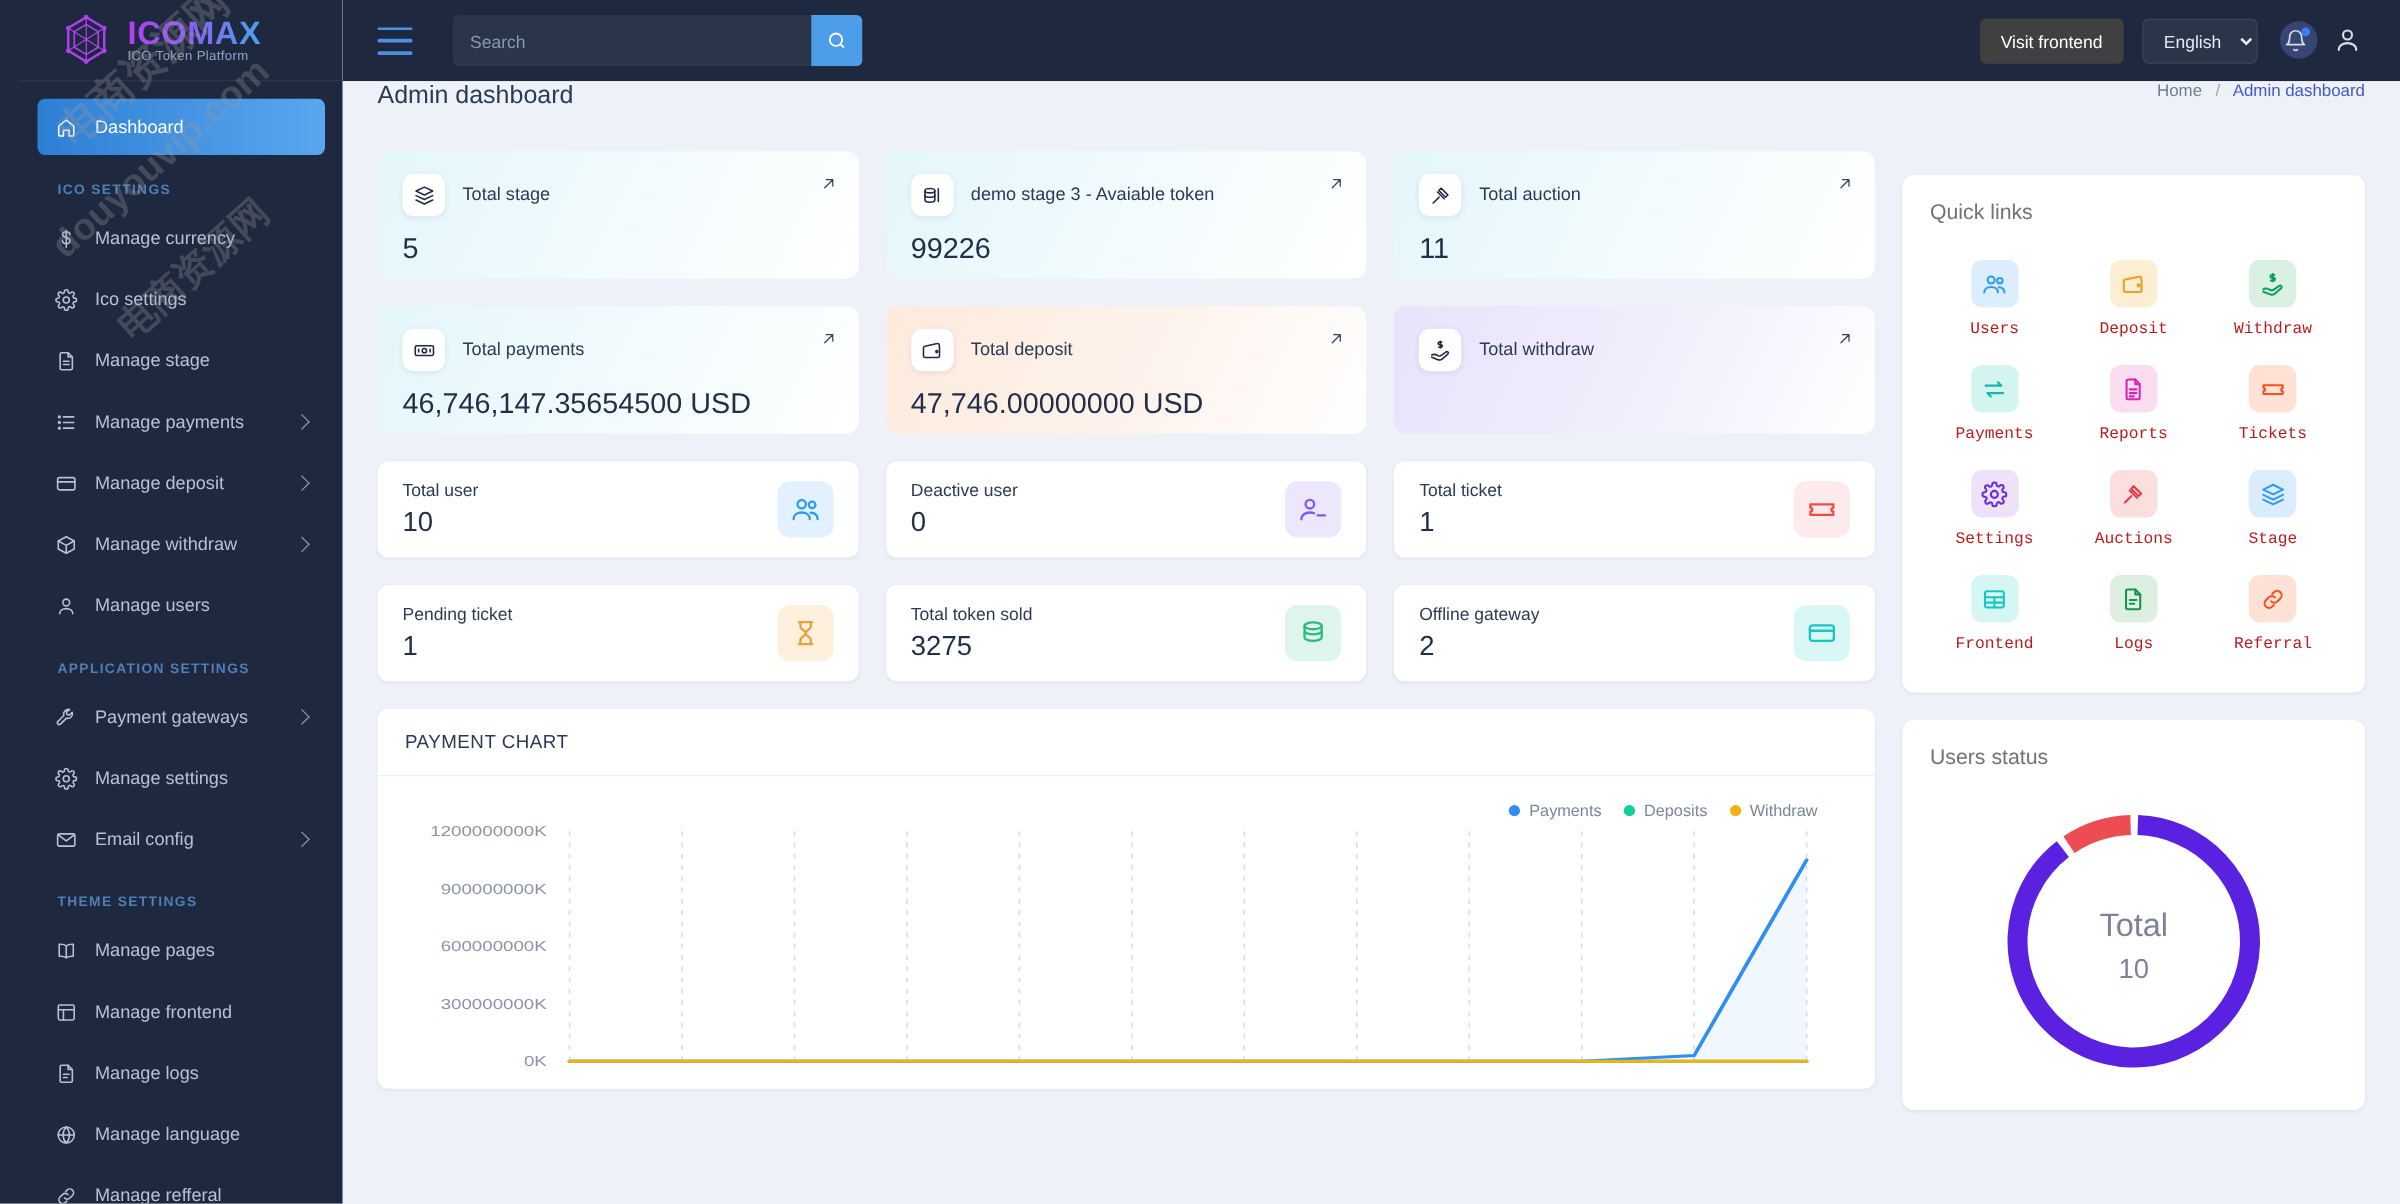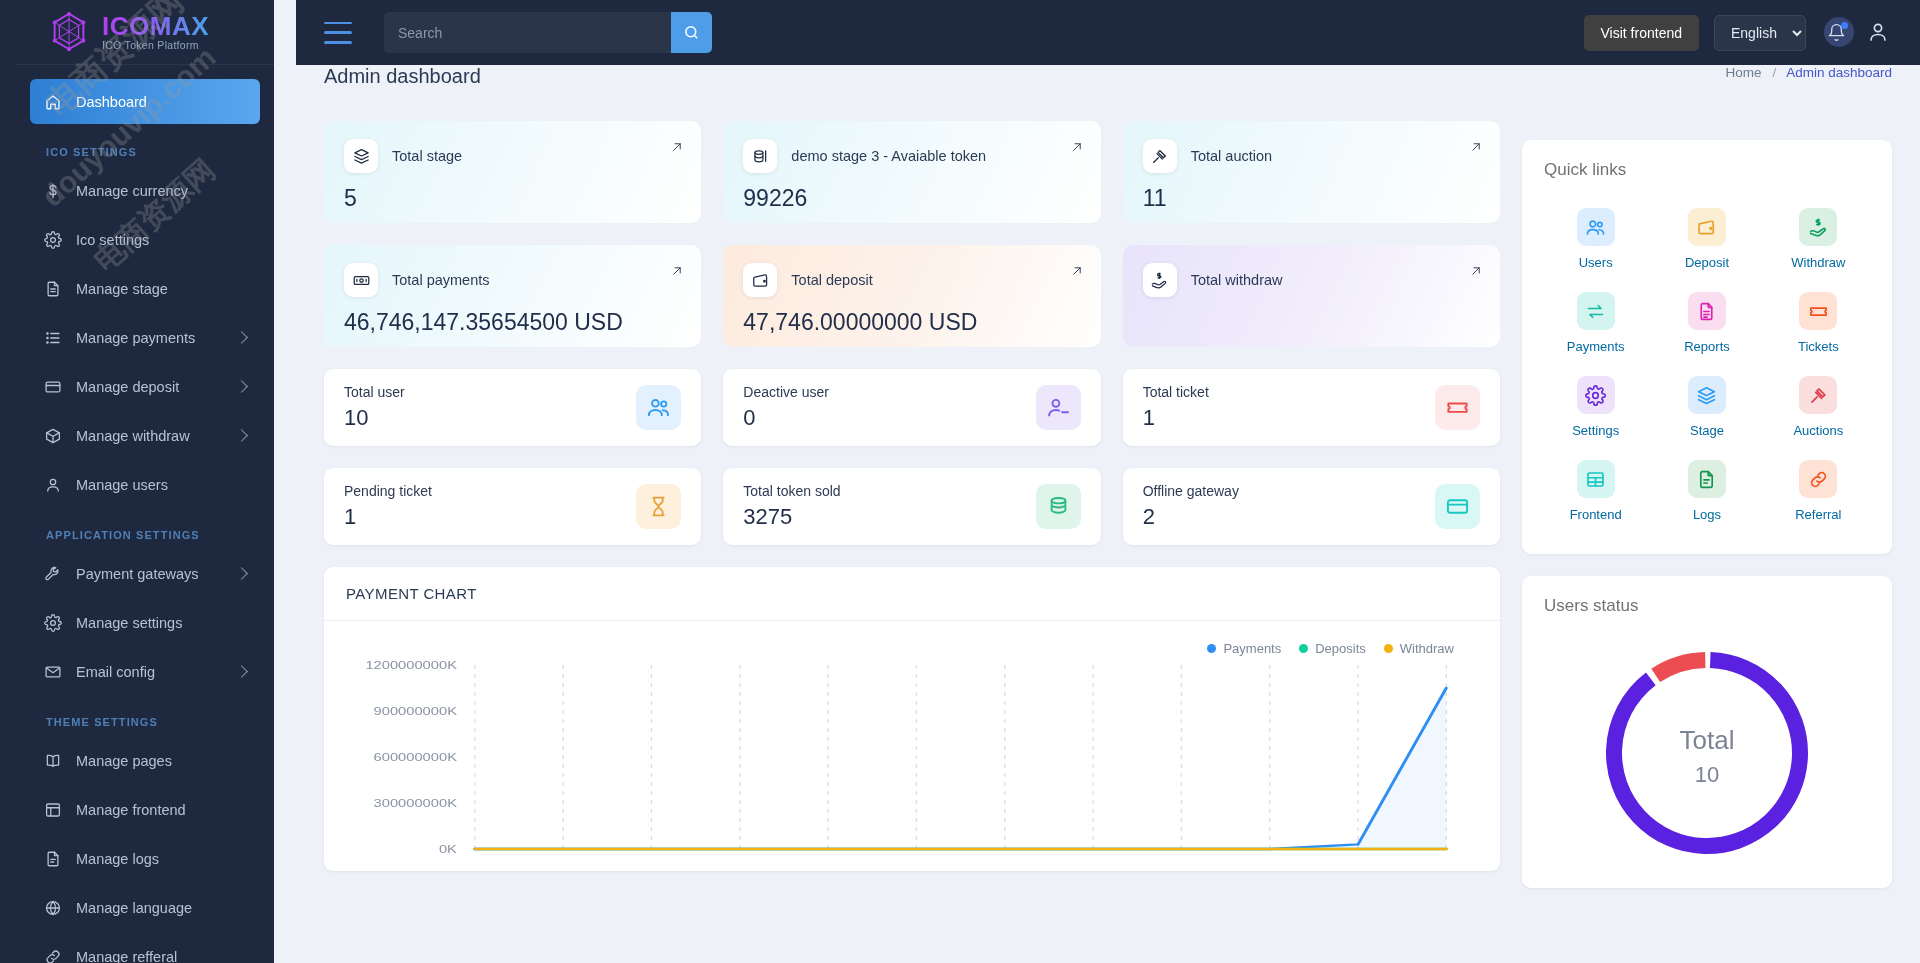--- a/index.html
+++ b/index.html
@@ -60,21 +60,21 @@
   .watermark {
     position: absolute; left: 0; top: 0; width: 274px; height: 420px;
     pointer-events: none; opacity: .30;
   }
   .wm-t {
     position: absolute; color: #9a9a9a; font-weight: bold;
     transform: rotate(-42deg); white-space: nowrap;
   }
 
   
-  .main { flex: 1; height: 926px; display: flex; flex-direction: column; overflow: hidden; padding-left: 22px; }
+  .main { flex: 1; height: 926px; display: flex; flex-direction: column; overflow: hidden; }
 
   .topbar {
     height: 65px; min-height: 65px;
     background: #1e2940;
     display: flex; align-items: center;
     padding: 0 28px 0 28px;
   }
   .hamburger { width: 28px; height: 22px; display: flex; flex-direction: column; justify-content: space-between; cursor: pointer; margin-right: 32px; }
   .hamburger span { display: block; height: 2.6px; background: #4d8fe0; border-radius: 2px; }
   .hamburger span:nth-child(1){ width: 28px; }
@@ -162,21 +162,21 @@
 
   .rowgap { margin-top: 22px; }
 
   
   .panel { background: #fff; border-radius: 9px; box-shadow: 0 1px 3px rgba(40,60,100,.07); }
   .panel-title { font-size: 17px; color: #737373; padding: 20px 22px 4px 22px; margin-top: 19px; }
   .ql-grid { display: grid; grid-template-columns: repeat(3, 1fr); gap: 4px 0; padding: 16px 18px 22px 18px; }
   .ql { display: flex; flex-direction: column; align-items: center; gap: 9px; padding: 8px 0 10px 0; cursor: pointer; }
   .ql .box { width: 38px; height: 38px; border-radius: 9px; display: flex; align-items: center; justify-content: center; }
   .ql .box svg { width: 21px; height: 21px; }
-  .ql .lb { font-size: 13px; color: #0369a1; }
+  .ql .lb { font-size: 13px; color: #b91c1c; font-family: Liberation Mono, monospace; }
 
   
   .chart-panel { background: #fff; border-radius: 9px; box-shadow: 0 1px 3px rgba(40,60,100,.07); overflow: hidden; }
   .chart-head { padding: 18px 22px; border-bottom: 1px solid #eceff4; font-size: 15px; letter-spacing: .4px; color: #2b3a55; }
   .chart-body { position: relative; height: 250px; }
   .legend { position: absolute; right: 46px; top: 20px; display: flex; gap: 18px; align-items: center; }
   .legend .li { display: flex; align-items: center; gap: 7px; font-size: 13px; color: #7b8798; }
   .legend .dot { width: 9px; height: 9px; border-radius: 50%; }
 
   
@@ -696,34 +696,34 @@
                 <div class="ql">
                   <div class="box" style="background:#eee2fb">
                     <svg viewBox="0 0 24 24" stroke="#6c2bd9" fill="none" stroke-width="1.9" stroke-linecap="round" stroke-linejoin="round">
                       <circle cx="12" cy="12" r="3.2"></circle>
                       <path d="M19.4 15a1.6 1.6 0 00.3 1.8l.1.1a2 2 0 11-2.8 2.8l-.1-.1a1.6 1.6 0 00-1.8-.3 1.6 1.6 0 00-1 1.5V21a2 2 0 11-4 0v-.1a1.6 1.6 0 00-1-1.5 1.6 1.6 0 00-1.8.3l-.1.1a2 2 0 11-2.8-2.8l.1-.1a1.6 1.6 0 00.3-1.8 1.6 1.6 0 00-1.5-1H3a2 2 0 110-4h.1a1.6 1.6 0 001.5-1 1.6 1.6 0 00-.3-1.8l-.1-.1a2 2 0 112.8-2.8l.1.1a1.6 1.6 0 001.8.3H9a1.6 1.6 0 001-1.5V3a2 2 0 114 0v.1a1.6 1.6 0 001 1.5 1.6 1.6 0 001.8-.3l.1-.1a2 2 0 112.8 2.8l-.1.1a1.6 1.6 0 00-.3 1.8V9a1.6 1.6 0 001.5 1H21a2 2 0 110 4h-.1a1.6 1.6 0 00-1.5 1z"></path>
                     </svg>
                   </div>
                   <div class="lb">Settings</div>
                 </div>
                 <div class="ql">
+                  <div class="box" style="background:#fbdede">
+                    <svg viewBox="0 0 24 24" stroke="#e23b4e" fill="none" stroke-width="1.9" stroke-linecap="round" stroke-linejoin="round">
+                      <path d="M4.5 19.5l6-6M8.8 8.4l6.8 6.8M12.6 4.6l6.8 6.8M10.2 6.8l2.2-2.2 6.8 6.8-2.2 2.2z"></path>
+                    </svg>
+                  </div>
+                  <div class="lb">Auctions</div>
+                </div>
+                <div class="ql">
                   <div class="box" style="background:#dbecfd">
                     <svg viewBox="0 0 24 24" stroke="#2f9cf4" fill="none" stroke-width="1.9" stroke-linecap="round" stroke-linejoin="round">
                       <path d="M12 3.2L3 7.6l9 4.4 9-4.4zM3 12.4l9 4.4 9-4.4M3 16.8l9 4.4 9-4.4"></path>
                     </svg>
                   </div>
                   <div class="lb">Stage</div>
-                </div>
-                <div class="ql">
-                  <div class="box" style="background:#fbdede">
-                    <svg viewBox="0 0 24 24" stroke="#e23b4e" fill="none" stroke-width="1.9" stroke-linecap="round" stroke-linejoin="round">
-                      <path d="M4.5 19.5l6-6M8.8 8.4l6.8 6.8M12.6 4.6l6.8 6.8M10.2 6.8l2.2-2.2 6.8 6.8-2.2 2.2z"></path>
-                    </svg>
-                  </div>
-                  <div class="lb">Auctions</div>
                 </div>
                 <div class="ql">
                   <div class="box" style="background:#d6f6f3">
                     <svg viewBox="0 0 24 24" stroke="#16c7c2" fill="none" stroke-width="1.9" stroke-linecap="round" stroke-linejoin="round">
                       <rect x="3.4" y="4.6" width="17.2" height="14.8" rx="1.8"></rect>
                       <path d="M3.4 10h17.2M12 10v9.4M3.4 15h17.2"></path>
                     </svg>
                   </div>
                   <div class="lb">Frontend</div>
                 </div>

